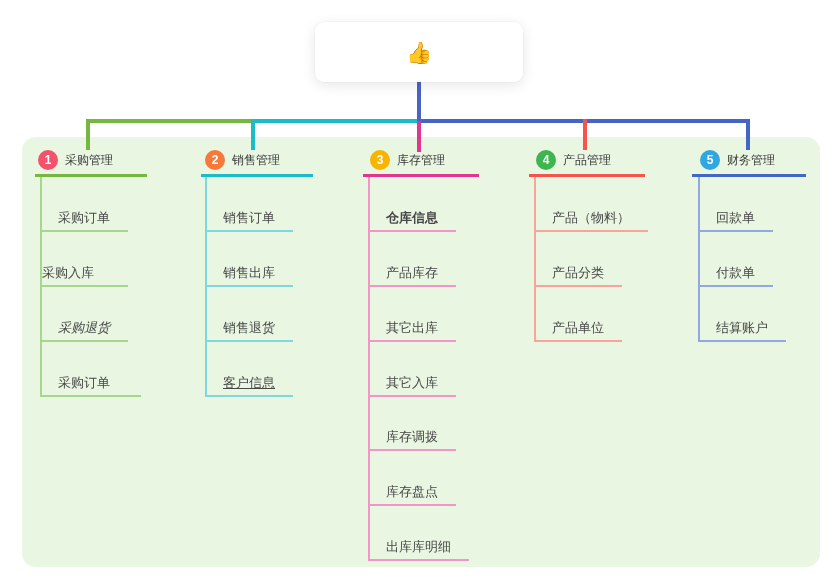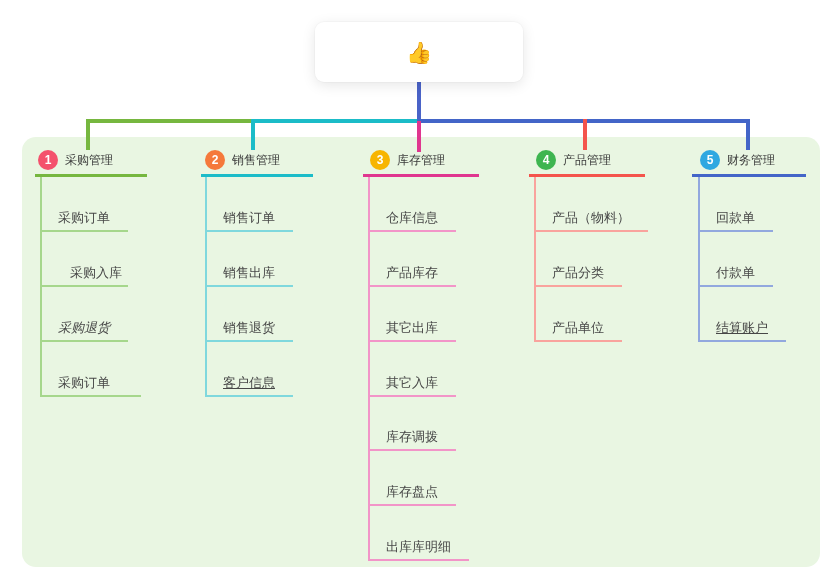--- a/index.html
+++ b/index.html
@@ -73,21 +73,21 @@
 
   <div class="branch-header b1" style="left:38px;">
     <span class="badge">1</span>
     <span class="branch-label">采购管理</span>
   </div>
   <div class="title-line tl-1" style="left:35px;width:112px;"></div>
   <div class="child-stem cs-1" style="left:40px;height:220px;"></div>
 
   <div class="child-label" style="left:58px;top:209px;">采购订单</div>
   <div class="child-line cl-1" style="left:40px;top:230px;width:88px;"></div>
-  <div class="child-label" style="left:70px;top:264px;">采购入库</div>
+  <div class="child-label" style="left:42px;top:264px;">采购入库</div>
   <div class="child-line cl-1" style="left:40px;top:285px;width:88px;"></div>
   <div class="child-label" style="left:58px;top:319px;font-style:italic;">采购退货</div>
   <div class="child-line cl-1" style="left:40px;top:340px;width:88px;"></div>
   <div class="child-label" style="left:58px;top:374px;">采购订单</div>
   <div class="child-line cl-1" style="left:40px;top:395px;width:101px;"></div>
 
   <div class="branch-header b2" style="left:205px;">
     <span class="badge">2</span>
     <span class="branch-label">销售管理</span>
   </div>
@@ -103,21 +103,21 @@
   <div class="child-label" style="left:223px;top:374px;text-decoration:underline;">客户信息</div>
   <div class="child-line cl-2" style="left:205px;top:395px;width:88px;"></div>
 
   <div class="branch-header b3" style="left:370px;">
     <span class="badge">3</span>
     <span class="branch-label">库存管理</span>
   </div>
   <div class="title-line tl-3" style="left:363px;width:116px;"></div>
   <div class="child-stem cs-3" style="left:368px;height:383px;"></div>
 
-  <div class="child-label" style="left:386px;top:209px;">仓库信息</div>
+  <div class="child-label" style="left:386px;top:209px;font-weight:bold;">仓库信息</div>
   <div class="child-line cl-3" style="left:368px;top:230px;width:88px;"></div>
   <div class="child-label" style="left:386px;top:264px;">产品库存</div>
   <div class="child-line cl-3" style="left:368px;top:285px;width:88px;"></div>
   <div class="child-label" style="left:386px;top:319px;">其它出库</div>
   <div class="child-line cl-3" style="left:368px;top:340px;width:88px;"></div>
   <div class="child-label" style="left:386px;top:374px;">其它入库</div>
   <div class="child-line cl-3" style="left:368px;top:395px;width:88px;"></div>
   <div class="child-label" style="left:386px;top:428px;">库存调拨</div>
   <div class="child-line cl-3" style="left:368px;top:449px;width:88px;"></div>
   <div class="child-label" style="left:386px;top:483px;">库存盘点</div>
@@ -143,16 +143,16 @@
     <span class="badge">5</span>
     <span class="branch-label">财务管理</span>
   </div>
   <div class="title-line tl-5" style="left:692px;width:114px;"></div>
   <div class="child-stem cs-5" style="left:698px;height:165px;"></div>
 
   <div class="child-label" style="left:716px;top:209px;">回款单</div>
   <div class="child-line cl-5" style="left:698px;top:230px;width:75px;"></div>
   <div class="child-label" style="left:716px;top:264px;">付款单</div>
   <div class="child-line cl-5" style="left:698px;top:285px;width:75px;"></div>
-  <div class="child-label" style="left:716px;top:319px;text-decoration:underline;">结算账户</div>
+  <div class="child-label" style="left:716px;top:319px;">结算账户</div>
   <div class="child-line cl-5" style="left:698px;top:340px;width:88px;"></div>
 
 </div>
 
 </body></html>

